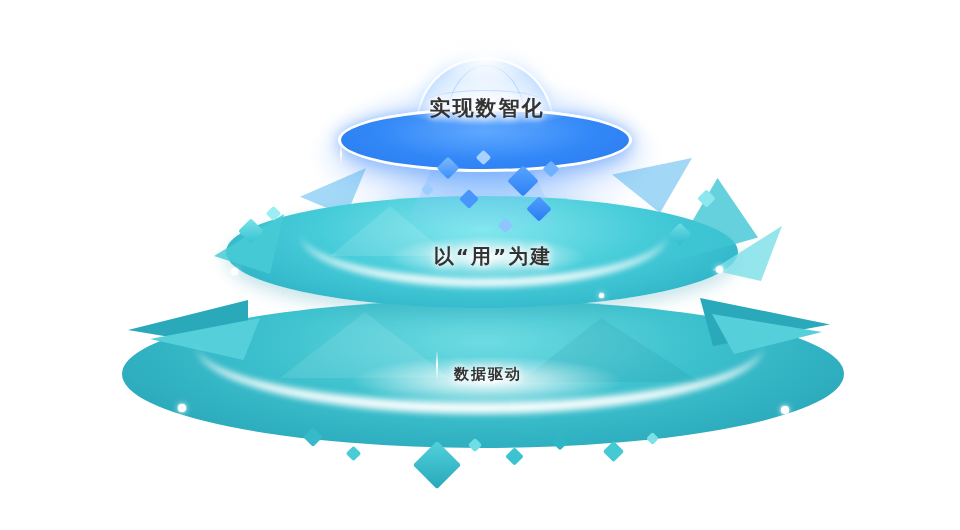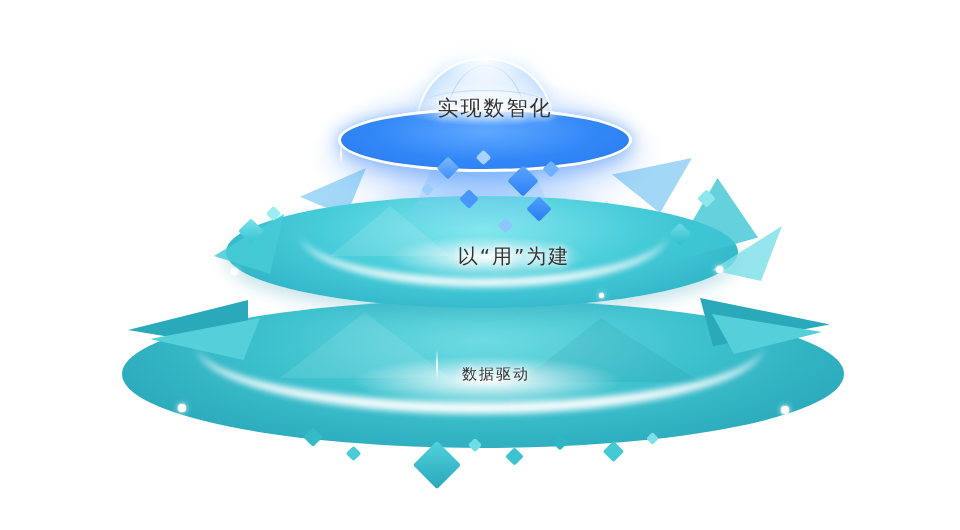--- a/index.html
+++ b/index.html
@@ -3,22 +3,22 @@
 <meta charset="utf-8">
 <style>
   html,body{margin:0;padding:0;background:#fff;}
   .canvas{
     position:relative;width:960px;height:530px;background:#ffffff;overflow:hidden;
     font-family:"DejaVu Sans","Liberation Sans",sans-serif;
   }
   .disc{position:absolute;border-radius:50%;}
   .rim{position:absolute;border-radius:50%;border-bottom-style:solid;border-bottom-color:rgba(255,255,255,.95);filter:blur(3px);}
   .band{position:absolute;background:radial-gradient(closest-side,rgba(255,255,255,.97),rgba(255,255,255,0));border-radius:50%;}
-  .label{position:absolute;transform:translateX(-50%);font-weight:400;color:#333;letter-spacing:2px;white-space:nowrap;
-         text-shadow:0 0 6px #fff,0 0 12px rgba(255,255,255,.9);z-index:45;margin-left:8px;}
+  .label{position:absolute;transform:translateX(-50%);font-weight:700;color:#333;letter-spacing:2px;white-space:nowrap;
+         text-shadow:0 0 6px #fff,0 0 12px rgba(255,255,255,.9);z-index:45;}
   .dm{position:absolute;transform:rotate(45deg);border-radius:2px;}
   .dot{position:absolute;border-radius:50%;background:#fff;box-shadow:0 0 6px rgba(255,255,255,.95),0 0 2px #fff;z-index:40;}
   .streak{position:absolute;width:2px;border-radius:1px;z-index:40;
           background:linear-gradient(180deg,rgba(255,255,255,0),#fff 50%,rgba(255,255,255,0));}
   .facet{position:absolute;}
   .glow{position:absolute;border-radius:50%;}
 
   .disc-top{left:338px;top:108px;width:288px;height:58px;z-index:30;
     background:radial-gradient(ellipse at 50% 35%, #5fa8ff 0%, #3287f7 55%, #2a79ec 100%);
     border:3px solid #fff;
@@ -59,21 +59,21 @@
   </div>
 
   <div>
     <div class="disc disc-mid"></div>
     <div class="facet" style="left:330px;top:206px;width:120px;height:50px;clip-path:polygon(0 100%,50% 0,100% 100%);background:rgba(255,255,255,.12);z-index:21;"></div>
     <div class="facet" style="left:214px;top:214px;width:70px;height:60px;clip-path:polygon(0 70%,100% 0,80% 100%);background:#46cbd6;opacity:.85;z-index:21;"></div>
     <div class="facet" style="left:668px;top:178px;width:90px;height:85px;clip-path:polygon(0 100%,55% 0,100% 70%);background:#3fc6d3;opacity:.8;z-index:21;"></div>
     <div class="facet" style="left:712px;top:226px;width:70px;height:55px;clip-path:polygon(0 80%,100% 0,70% 100%);background:#7adfe7;opacity:.8;z-index:21;"></div>
     <div class="rim" style="left:300px;top:180px;width:368px;height:98px;border-bottom-width:9px;z-index:22;"></div>
     <div class="band" style="left:388px;top:236px;width:198px;height:42px;z-index:23;"></div>
-    <div class="label" style="left:506px;top:243px;font-size:20px;">以“用”为建</div>
+    <div class="label" style="left:493px;top:243px;font-size:20px;">以“用”为建</div>
   </div>
 
   <div>
     <div class="glow" style="left:308px;top:76px;width:356px;height:156px;z-index:16;filter:blur(2px);
                 background:radial-gradient(closest-side,rgba(96,160,255,.5),rgba(96,160,255,0));"></div>
     <div class="glow" style="left:372px;top:150px;width:230px;height:110px;z-index:16;
                 background:radial-gradient(closest-side,rgba(130,185,255,.4),rgba(130,185,255,0));"></div>
     <div class="facet" style="left:300px;top:168px;width:66px;height:48px;clip-path:polygon(0 60%,100% 0,70% 100%);background:#5ab8f0;opacity:.55;z-index:17;"></div>
     <div class="facet" style="left:612px;top:158px;width:80px;height:55px;clip-path:polygon(0 30%,100% 0,60% 100%);background:#57b7ee;opacity:.55;z-index:17;"></div>
     <div class="facet" style="left:406px;top:158px;width:152px;height:68px;z-index:22;

